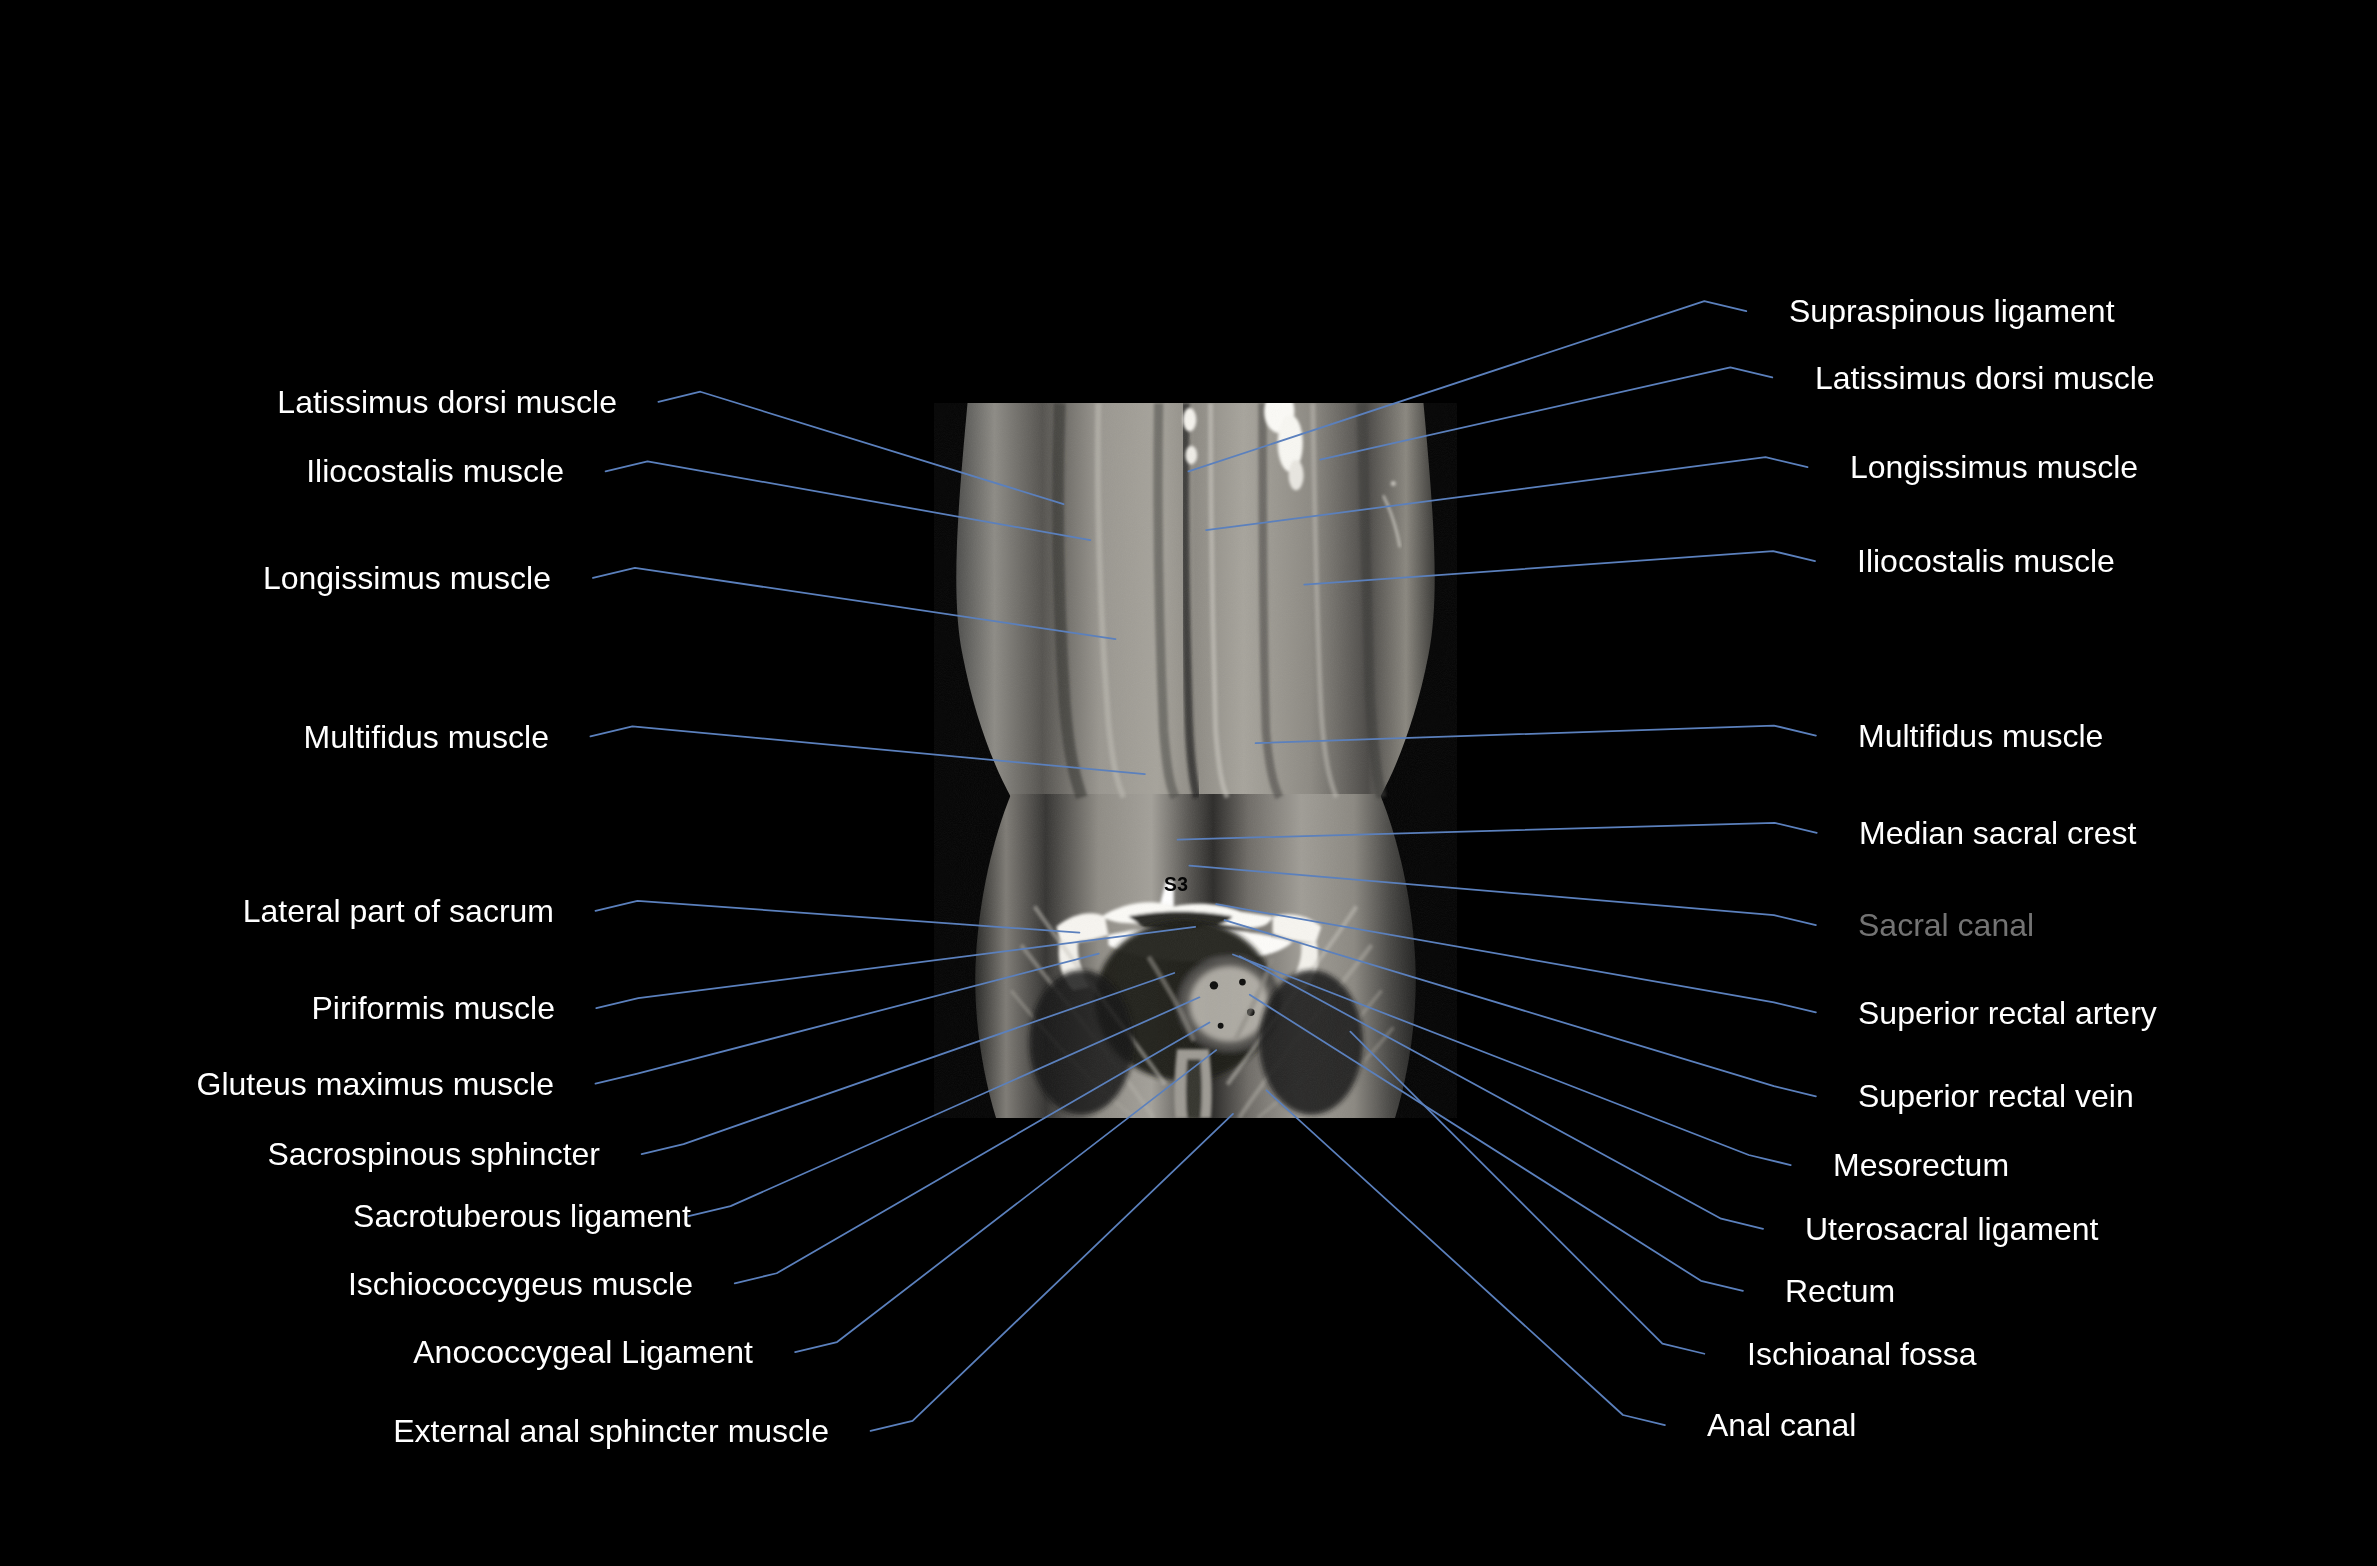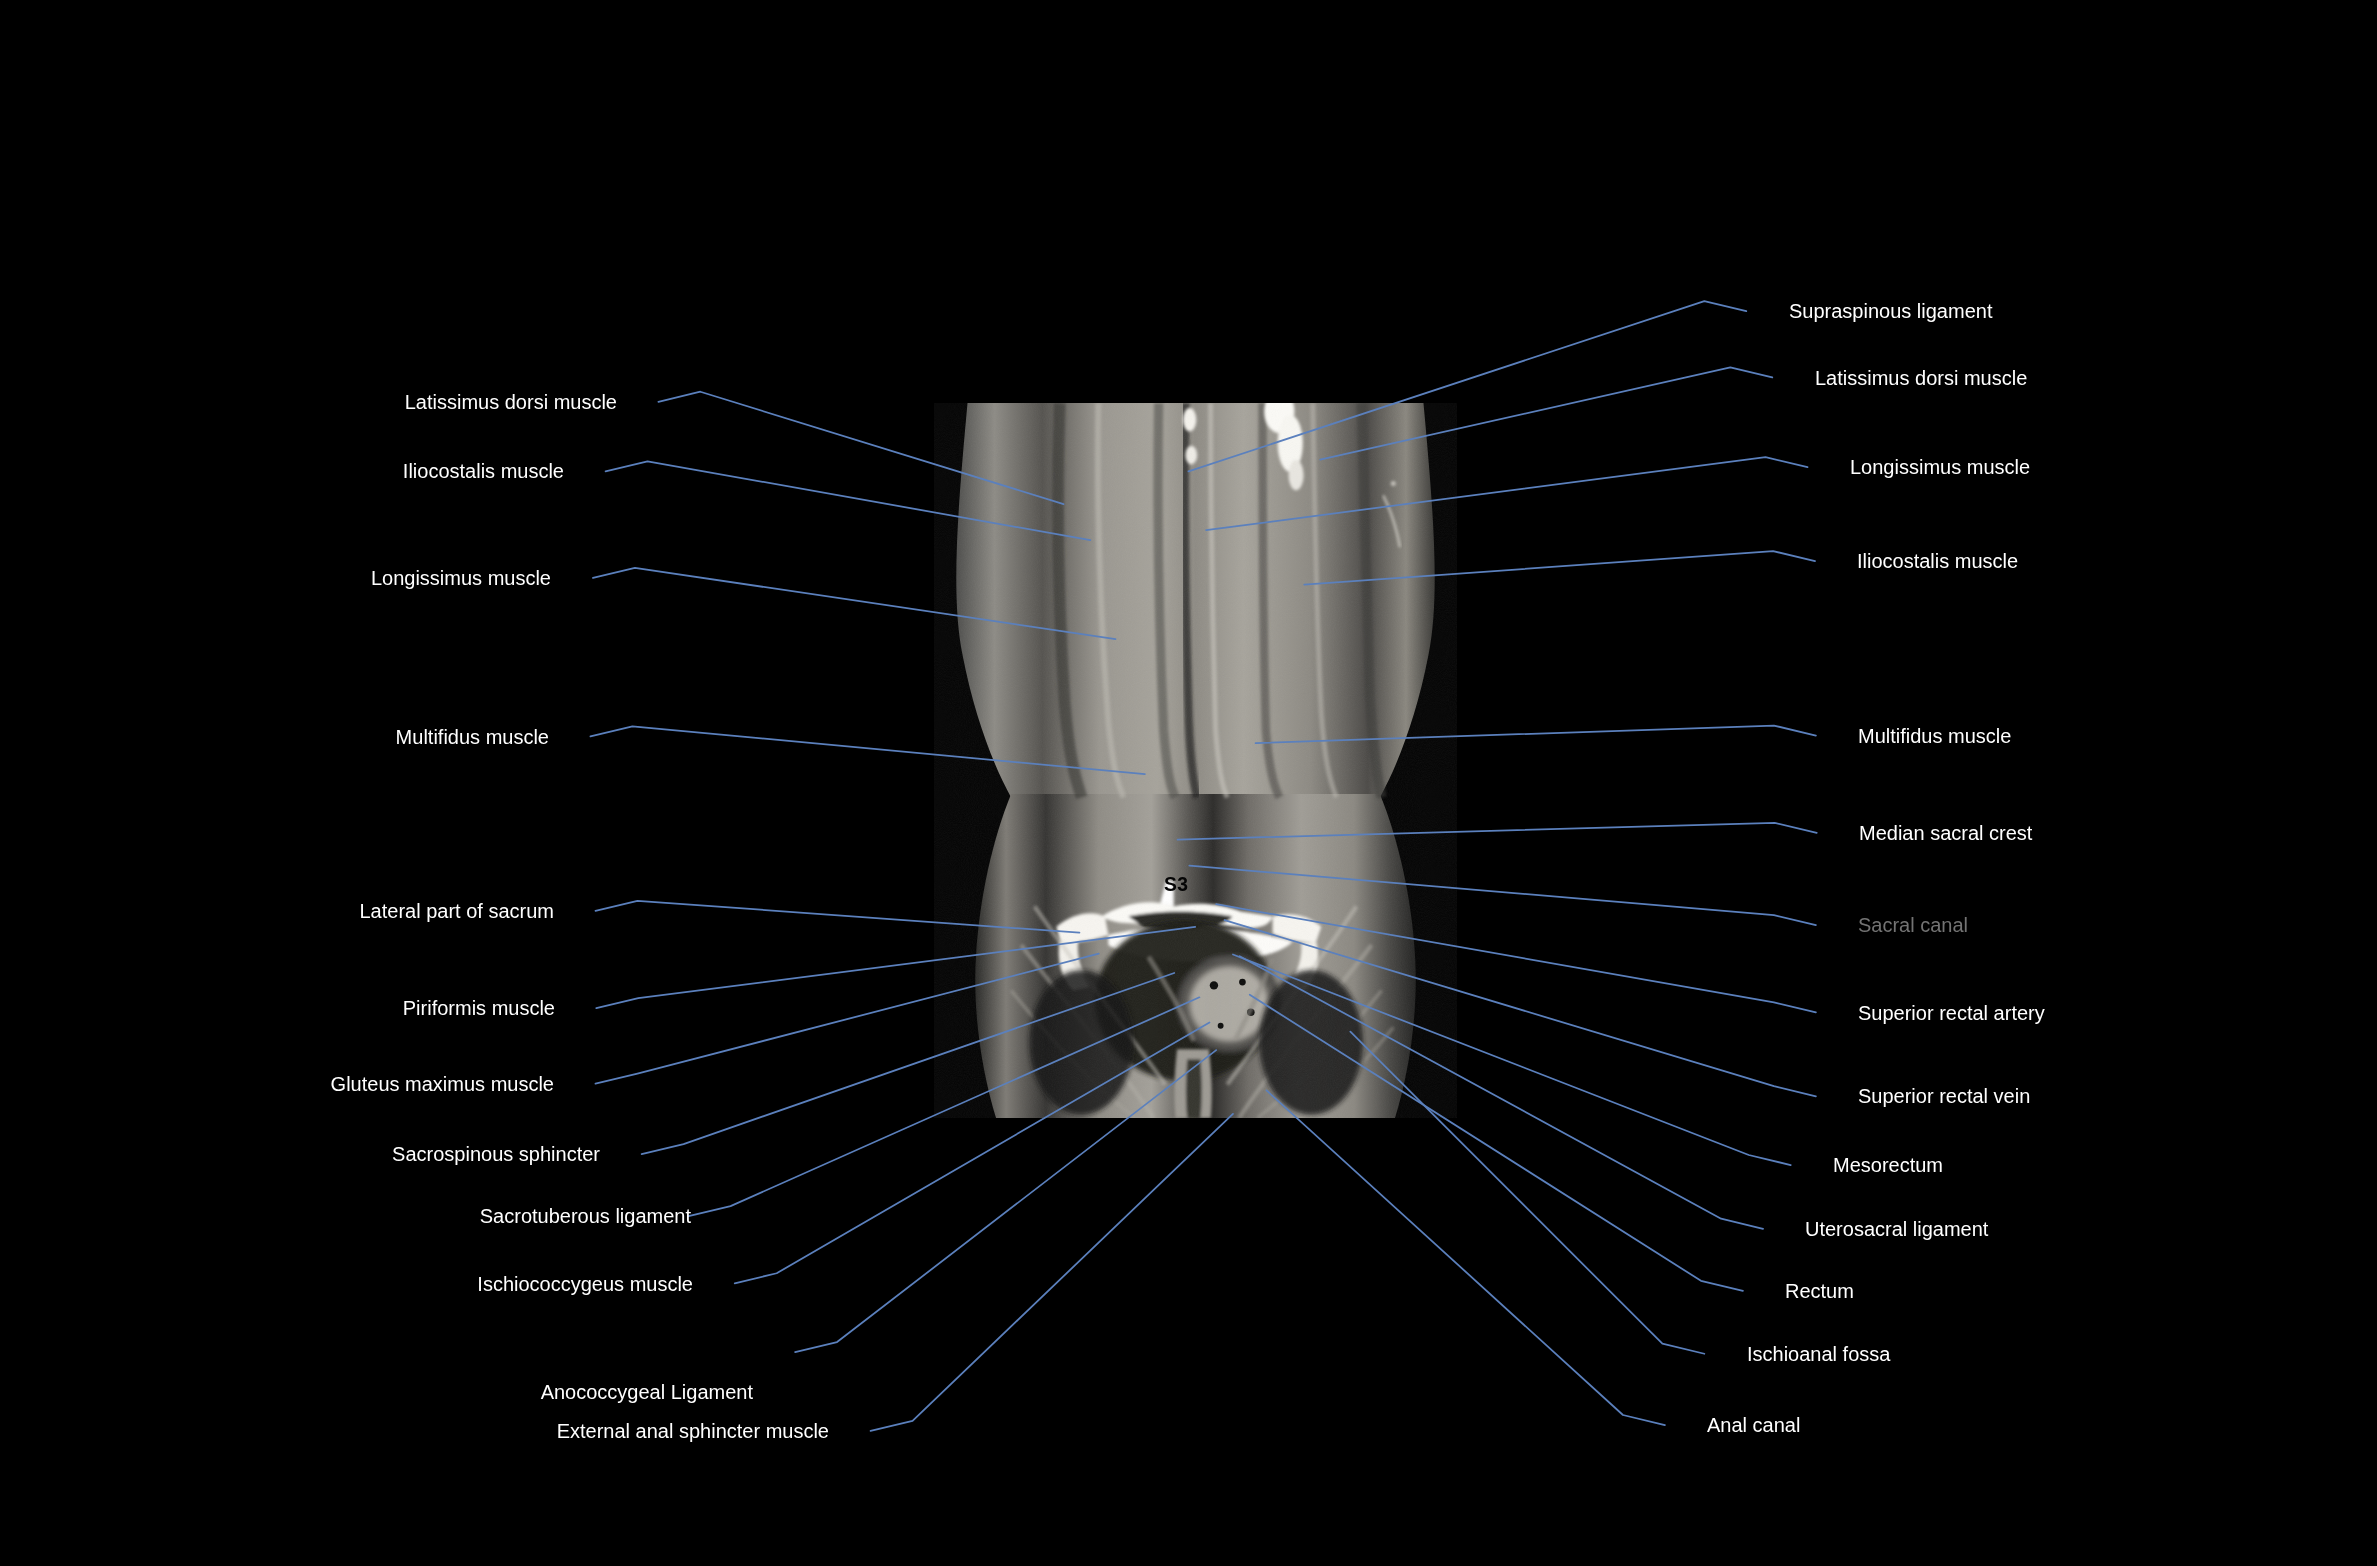--- a/index.html
+++ b/index.html
@@ -63,21 +63,21 @@
     stroke-width: 2.1;
     stroke-linecap: round;
     stroke-linejoin: round;
   }
 
   
   .ann {
     position: absolute;
     color: #ffffff;
     font-family: "Liberation Sans", sans-serif;
-    font-size: 20px;
+    font-size: 32px;
     line-height: 1;
     white-space: nowrap;
   }
   .ann.left  { text-align: right;  transform: translate(-100%, -50%); }
   .ann.right { text-align: left;   transform: translate(0, -50%); }
 </style>
 </head>
 <body>
 
 <div id="figure">
@@ -277,21 +277,21 @@
       <div class="ann left" style="left: 617px; top: 402px; color: rgb(255, 255, 255);">Latissimus dorsi muscle</div>
       <div class="ann left" style="left: 564px; top: 471px; color: rgb(255, 255, 255);">Iliocostalis muscle</div>
       <div class="ann left" style="left: 551px; top: 578px; color: rgb(255, 255, 255);">Longissimus muscle</div>
       <div class="ann left" style="left: 549px; top: 737px; color: rgb(255, 255, 255);">Multifidus muscle</div>
       <div class="ann left" style="left: 554px; top: 911px; color: rgb(255, 255, 255);">Lateral part of sacrum</div>
       <div class="ann left" style="left: 555px; top: 1008px; color: rgb(255, 255, 255);">Piriformis muscle</div>
       <div class="ann left" style="left: 554px; top: 1084px; color: rgb(255, 255, 255);">Gluteus maximus muscle</div>
       <div class="ann left" style="left: 600px; top: 1154px; color: rgb(255, 255, 255);">Sacrospinous sphincter</div>
       <div class="ann left" style="left: 647px; top: 1216px; color: rgb(255, 255, 255); margin-left: 44px;">Sacrotuberous ligament</div>
       <div class="ann left" style="left: 693px; top: 1284px; color: rgb(255, 255, 255);">Ischiococcygeus muscle</div>
-      <div class="ann left" style="left: 753px; top: 1352px; color: rgb(255, 255, 255); margin-top: 40px;">Anococcygeal Ligament</div>
+      <div class="ann left" style="left: 753px; top: 1352px; color: rgb(255, 255, 255);">Anococcygeal Ligament</div>
       <div class="ann left" style="left: 829px; top: 1431px; color: rgb(255, 255, 255);">External anal sphincter muscle</div>
     </div>
   <div id="labels-right">
       <div class="ann right" style="left: 1789px; top: 311px; color: rgb(255, 255, 255);">Supraspinous ligament</div>
       <div class="ann right" style="left: 1815px; top: 378px; color: rgb(255, 255, 255);">Latissimus dorsi muscle</div>
       <div class="ann right" style="left: 1850px; top: 467px; color: rgb(255, 255, 255);">Longissimus muscle</div>
       <div class="ann right" style="left: 1857px; top: 561px; color: rgb(255, 255, 255);">Iliocostalis muscle</div>
       <div class="ann right" style="left: 1858px; top: 736px; color: rgb(255, 255, 255);">Multifidus muscle</div>
       <div class="ann right" style="left: 1859px; top: 833px; color: rgb(255, 255, 255);">Median sacral crest</div>
       <div class="ann right" style="left: 1858px; top: 925px; color: #737373;">Sacral canal</div>

